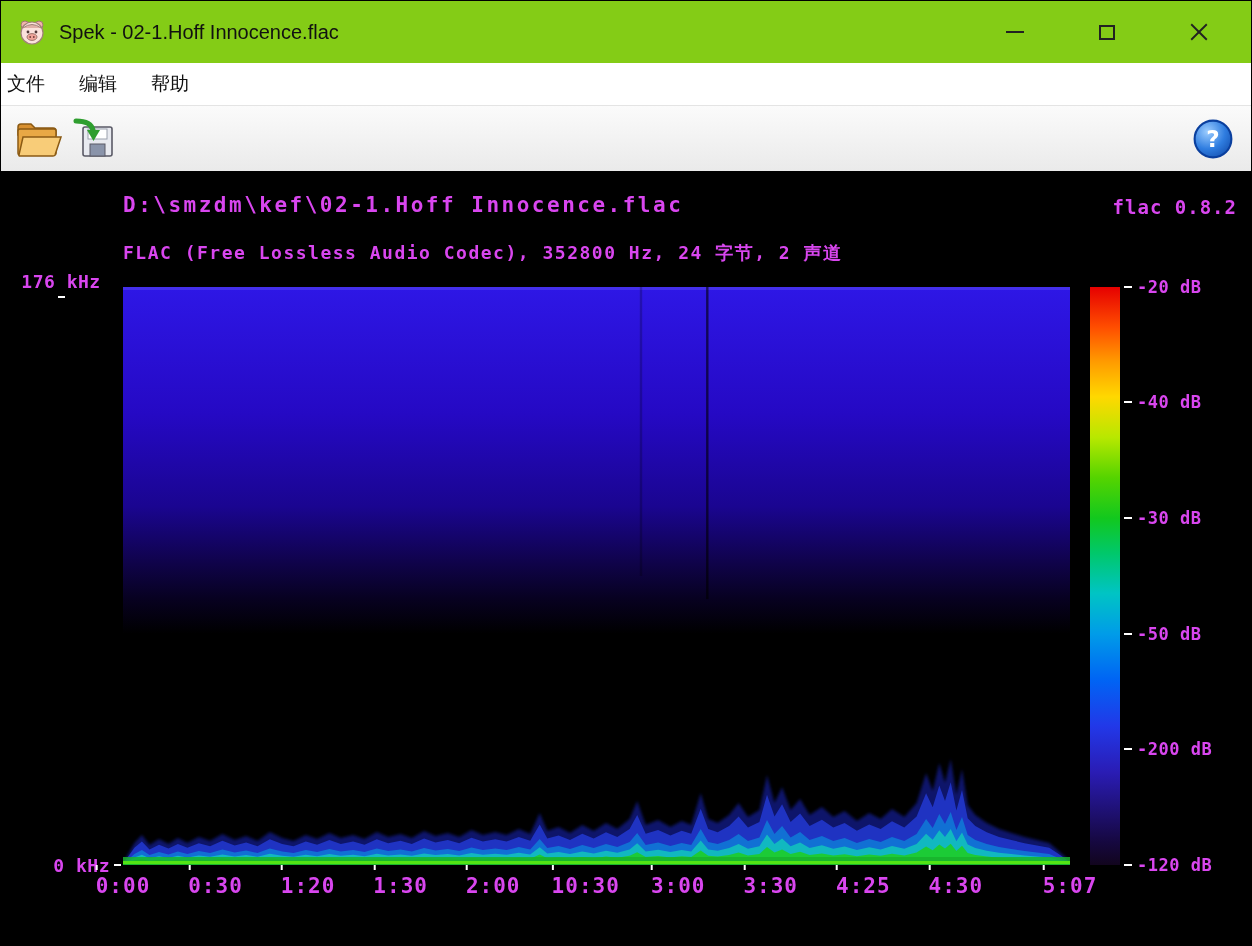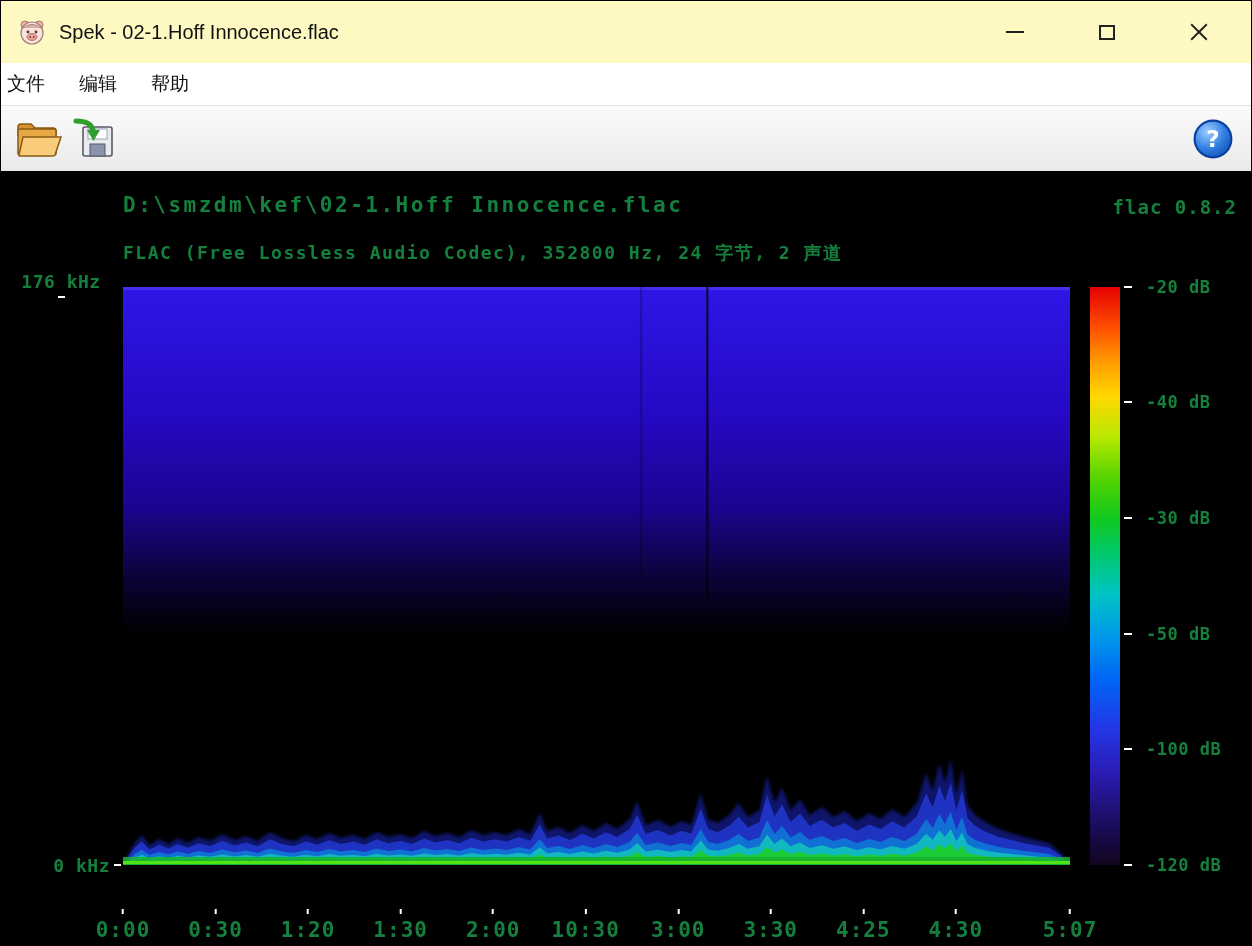--- a/index.html
+++ b/index.html
@@ -3,57 +3,57 @@
 <meta charset="utf-8">
 <style>
   * { margin:0; padding:0; box-sizing:border-box; }
   html,body { width:1252px; height:946px; background:#333; }
   .window {
     width:1252px; height:946px; background:#000; border:1px solid #000;
     display:flex; flex-direction:column; overflow:hidden;
     font-family:"Liberation Sans","DejaVu Sans",sans-serif;
   }
   
-  .titlebar { height:62px; background:#fef9c3; display:flex; align-items:center; padding-left:16px; flex:0 0 auto; }
+  .titlebar { height:62px; background:#84cc16; display:flex; align-items:center; padding-left:16px; flex:0 0 auto; }
   .app-icon { width:30px; height:30px; margin-right:12px; flex:0 0 auto; }
   .title { font-size:20px; color:#111; white-space:nowrap; }
   .win-controls { margin-left:auto; display:flex; align-items:center; gap:48px; padding-right:30px; }
   .wc { width:44px; height:40px; display:flex; align-items:center; justify-content:center; cursor:pointer; background:transparent; border:none; }
   .min-glyph { width:18px; height:2px; background:#222; display:block; }
   .max-glyph { width:16px; height:15px; border:2px solid #222; display:block; }
   
   .menubar { height:42px; background:#fff; display:flex; align-items:center; gap:34px; padding-left:6px; font-size:19px; color:#111; flex:0 0 auto; }
   .menu-item { cursor:default; }
   
   .toolbar { height:66px; background:linear-gradient(#fbfbfb,#eaeaea); border-top:1px solid #e4e4e4; display:flex; align-items:center; padding:0 10px; flex:0 0 auto; }
   .tool-btn { width:56px; height:58px; background:transparent; border:none; display:flex; align-items:center; justify-content:center; cursor:pointer; }
   .tb-spacer { flex:1; }
   
-  .main { position:relative; flex:1; background:#000; color:#15803d;
+  .main { position:relative; flex:1; background:#000; color:#d946ef;
           font-family:"DejaVu Sans Mono","Liberation Mono",monospace; font-weight:bold; overflow:hidden; }
   .file-path { position:absolute; left:122px; top:22px; font-size:21px; letter-spacing:2.5px; white-space:nowrap; }
   .version { position:absolute; right:14px; top:25px; font-size:19px; letter-spacing:1px; }
   .format-info { position:absolute; left:122px; top:70px; font-size:18px; letter-spacing:1.5px; white-space:nowrap; }
   .plot { position:absolute; left:122px; top:116px; width:947px; height:578px; }
   .plot svg { width:100%; height:100%; display:block; }
   .freq-label { position:absolute; left:0; width:120px; height:22px; display:flex; justify-content:flex-end; align-items:center; gap:4px; font-size:18px; letter-spacing:0.5px; }
   .freq-label.top { top:105px;flex-direction:column; }
   .freq-label.bottom { top:683px; }
   .f-tick { width:7px; height:2px; background:#fff; flex:0 0 auto; }
   .colorbar { position:absolute; left:1089px; top:116px; width:30px; height:578px;
     background:linear-gradient(to bottom,
       #e60000 0%, #ff4e00 7%, #ff9c00 13%, #ffd800 19%,
       #b8e800 26%, #55d400 33%, #12c81e 40%, #00c86a 46%,
       #00c4c4 53%, #009ce8 60%, #0064f4 68%, #2238e8 76%,
       #2a1cb4 84%, #1e1070 91%, #160840 96%, #12051e 100%);
   }
-  .db-item { position:absolute; left:1123px; height:22px; display:flex; align-items:center; gap:14px; font-size:17px; letter-spacing:0.5px; white-space:nowrap; }
+  .db-item { position:absolute; left:1123px; height:22px; display:flex; align-items:center; gap:5px; font-size:17px; letter-spacing:0.5px; white-space:nowrap; }
   .db-tick { width:8px; height:2px; background:#fff; flex:0 0 auto; }
   .time-axis { position:absolute; left:122px; top:694px; width:947px; height:46px; }
-  .time-item { position:absolute; top:0; transform:translateX(-50%); display:flex; flex-direction:column; align-items:center;margin-top:44px; }
+  .time-item { position:absolute; top:0; transform:translateX(-50%); display:flex; flex-direction:column; align-items:flex-start; }
   .t-tick { width:2px; height:5px; background:#fff; margin-bottom:4px; }
   .t-text { font-size:21px; letter-spacing:1px; white-space:nowrap; }
 </style>
 </head>
 <body>
 
 <div class="window">
 
   <div class="titlebar">
     <span class="app-icon">
@@ -186,21 +186,21 @@
     <div class="db-item" style="top:336px">
         <span class="db-tick"></span>
         <span>-30 dB</span>
       </div>
     <div class="db-item" style="top:452px">
         <span class="db-tick"></span>
         <span>-50 dB</span>
       </div>
     <div class="db-item" style="top:567px">
         <span class="db-tick"></span>
-        <span>-100 dB</span>
+        <span>-200 dB</span>
       </div>
     <div class="db-item" style="top:683px">
         <span class="db-tick"></span>
         <span>-120 dB</span>
       </div>
 
     <div class="time-axis">
       <div class="time-item" style="left:0%">
           <span class="t-tick"></span>
           <span class="t-text">0:00</span>

